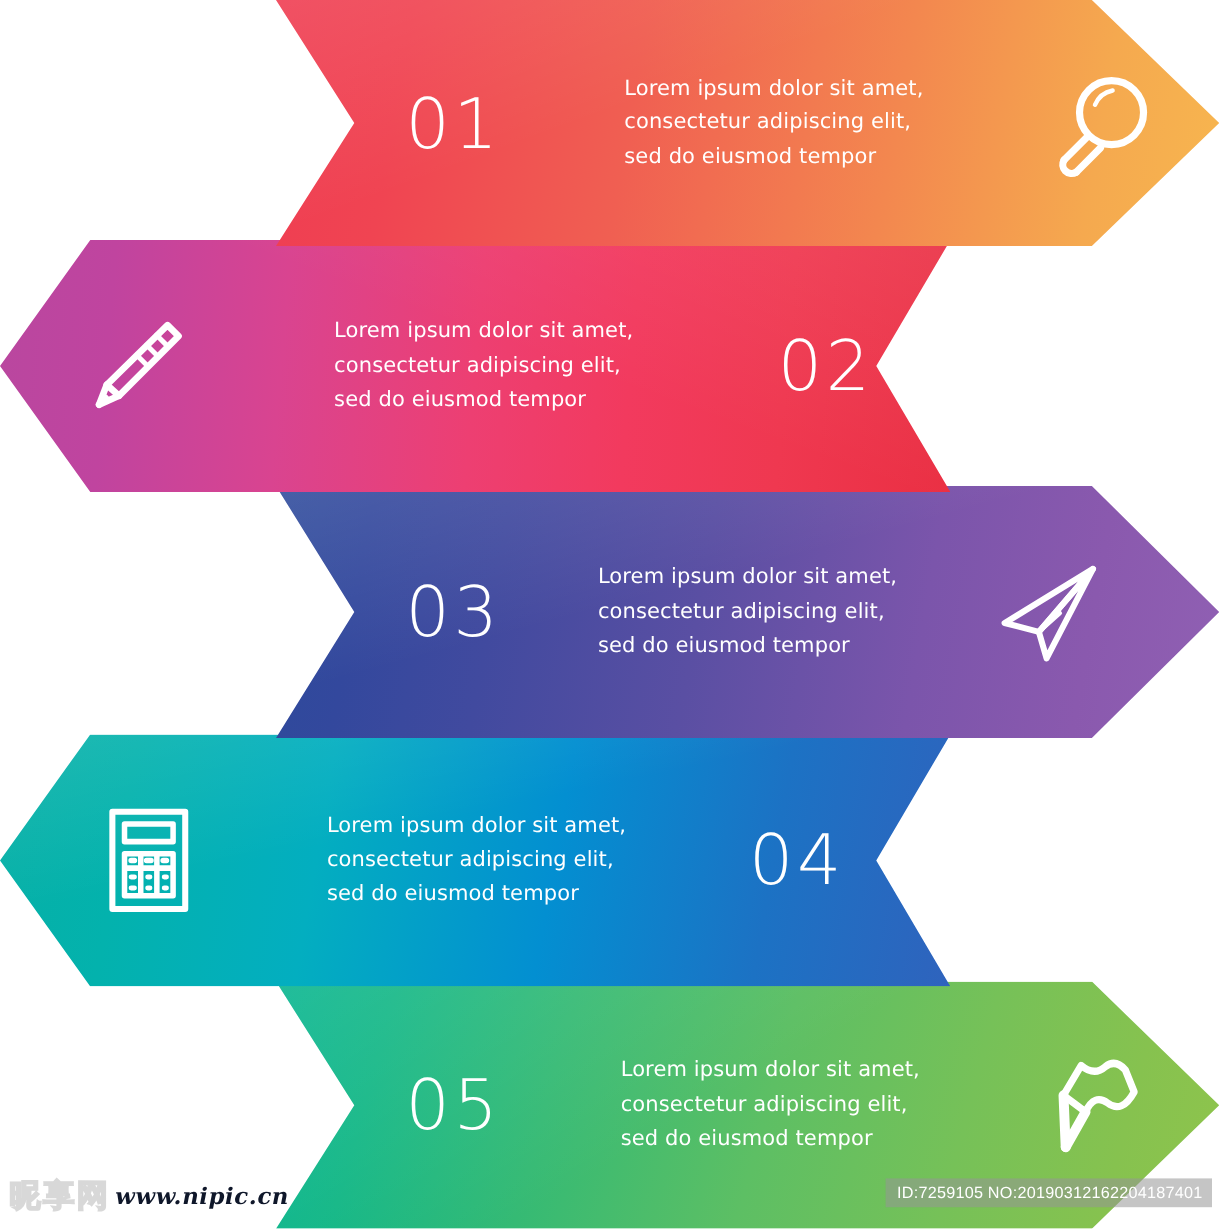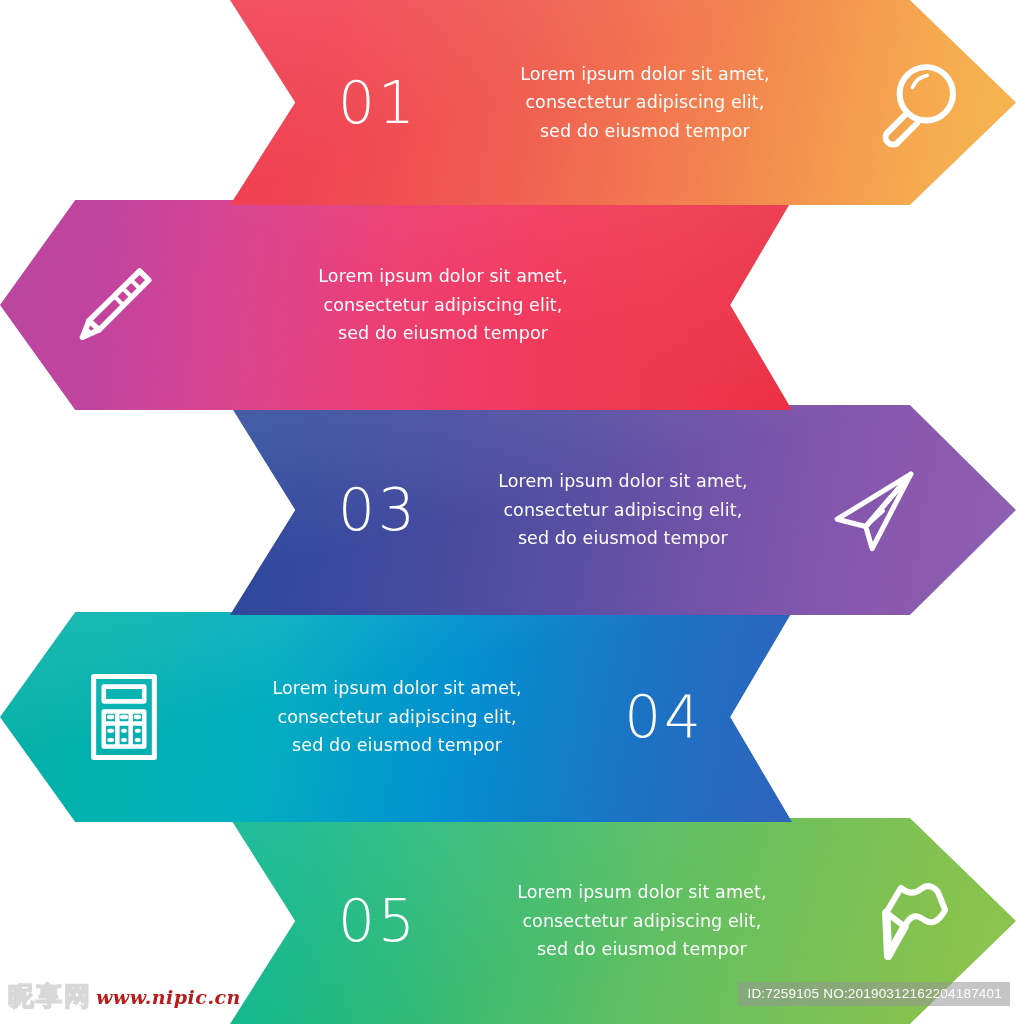--- a/index.html
+++ b/index.html
@@ -84,21 +84,20 @@
     font-weight: 300;
     letter-spacing: 3px;
     line-height: 1;
     font-family: "DejaVu Sans", "Liberation Sans", sans-serif;
     white-space: nowrap;
   }
   .step-text {
     color: #ffffff;
     font-size: 17.5px;
     line-height: 1.62;
-    text-align: center;
     font-family: "DejaVu Sans", "Liberation Sans", sans-serif;
     letter-spacing: 0.1px;
     white-space: nowrap;
   }
   .step-text span { display: block; }
   .step-icon {
     width: 92px; height: 92px;
     display: flex; align-items: center; justify-content: center;
     flex: 0 0 auto;
   }
@@ -122,21 +121,21 @@
   #wm-cn {
     font-family: "DejaVu Sans", "Liberation Sans", sans-serif;
     font-size: 26px; font-weight: 700;
     color: transparent;
     -webkit-text-stroke: 1.6px #d8d8d8;
     letter-spacing: 2px;
   }
   #wm-url {
     font-family: "DejaVu Serif", "Liberation Serif", serif;
     font-size: 19px; font-style: italic; font-weight: 700;
-    color: #b91c1c;
+    color: #0f172a;
     letter-spacing: 0.5px;
   }
   #wm-id {
     position: absolute; right: 6px; bottom: 18px;
     background: rgba(150,150,150,0.55);
     color: #ffffff;
     font-size: 13.5px;
     font-family: "Liberation Sans", sans-serif;
     padding: 4px 8px 5px 9px;
     letter-spacing: 0.2px;
@@ -189,20 +188,21 @@
           <path d="M52 40 L62 50" stroke-width="4.5"></path>
         </svg>
       </div>
       <div class="spacer"></div>
       <div class="step-text">
         <span>Lorem ipsum dolor sit amet,</span>
         <span>consectetur adipiscing elit,</span>
         <span>sed do eiusmod tempor</span>
       </div>
       <div class="spacer"></div>
+      <div class="step-number">02</div>
     </div>
   </div>
 
   <div class="band right-arrow" id="band3">
     <div class="band-bg">
       <div class="sheen"></div>
     </div>
     <div class="band-content">
       <div class="step-number">03</div>
       <div class="spacer"></div>

